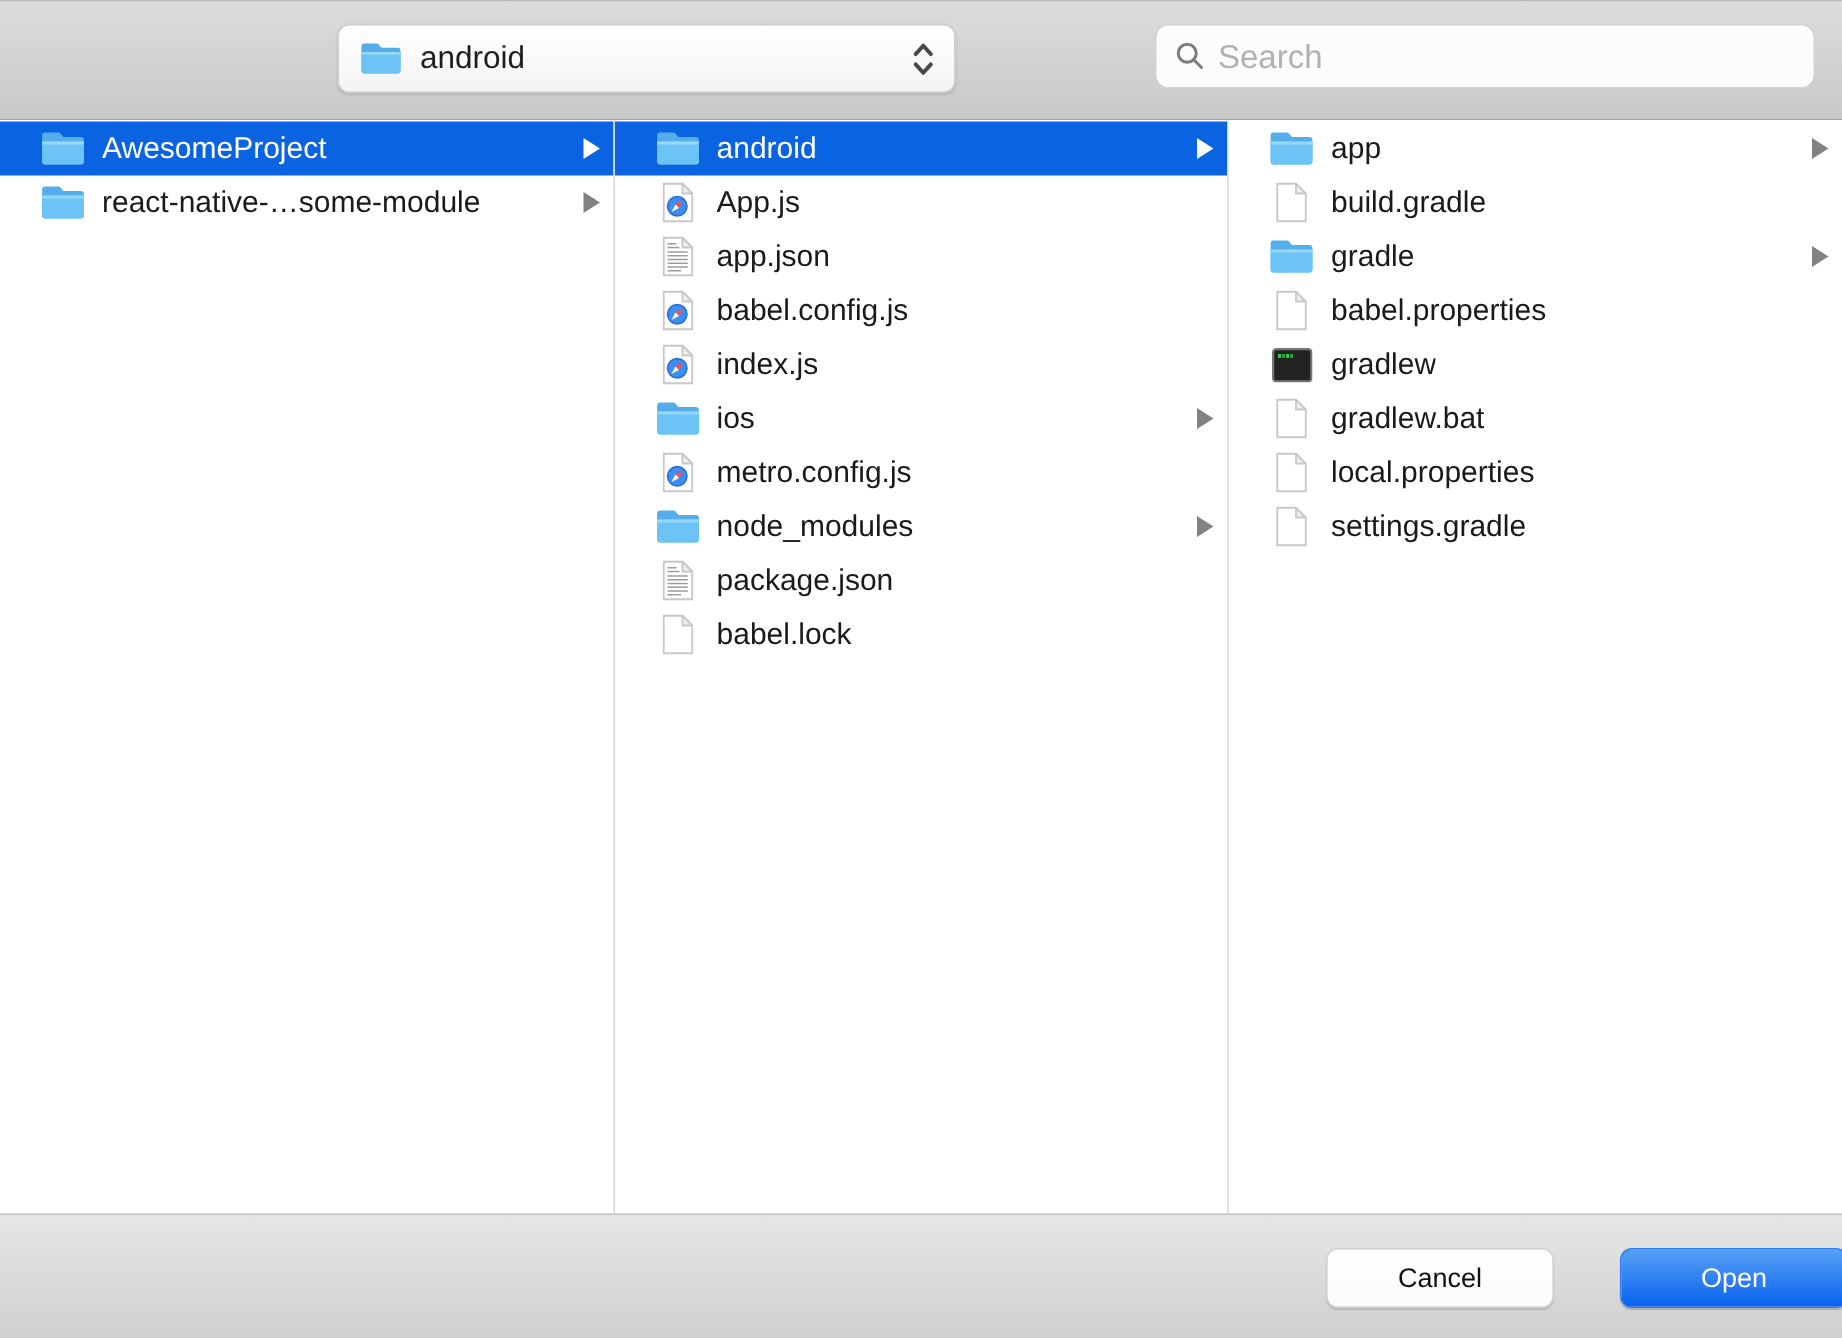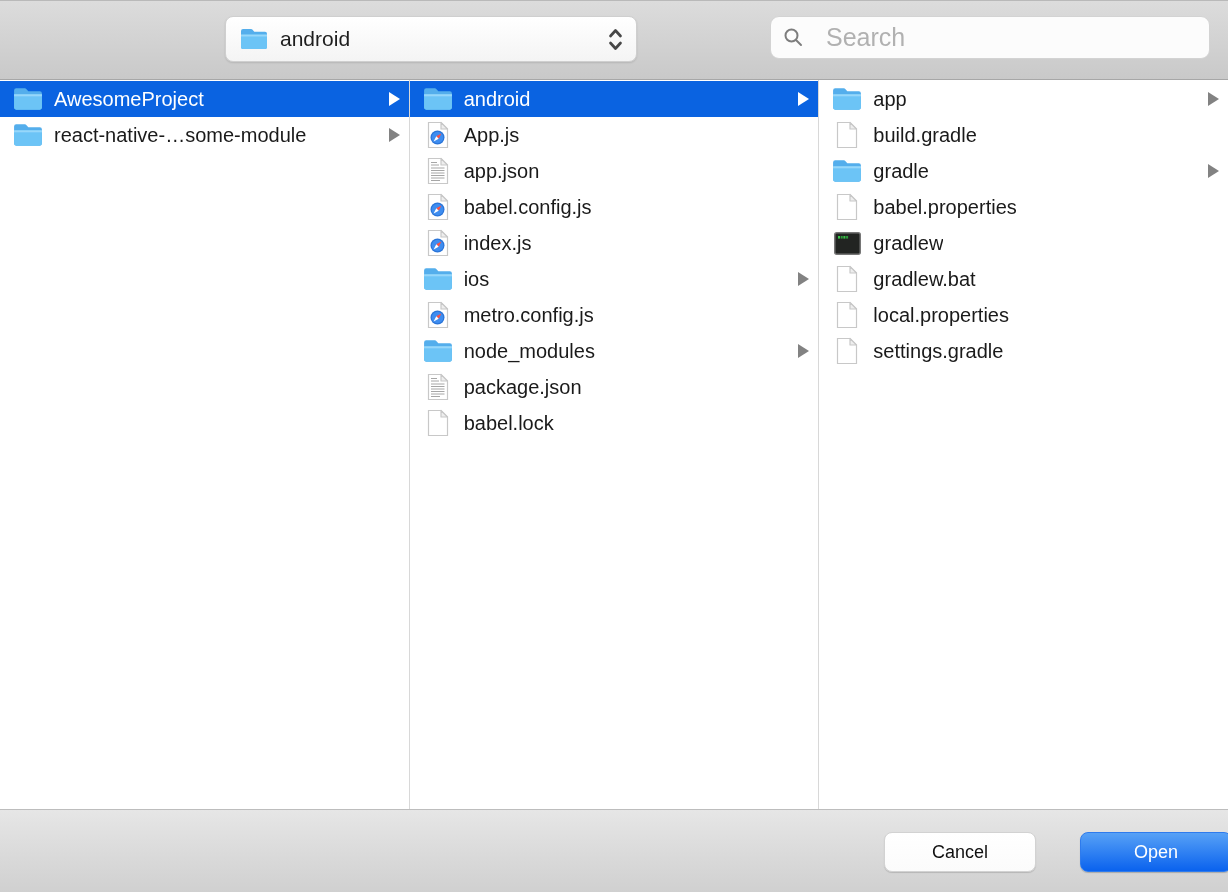--- a/index.html
+++ b/index.html
@@ -41,43 +41,43 @@
     position: absolute; left: 770px; top: 15px; width: 440px; height: 43px;
     box-sizing: border-box;
     background: #fcfcfc;
     border: 1px solid #d3d3d3;
     border-radius: 9px;
     display: flex; align-items: center;
     padding: 0 12px;
   }
   .search-field input {
     border: none; outline: none; background: transparent;
-    margin-left: 20px; flex: 1;
+    margin-left: 6px; flex: 1;
     font-family: "Liberation Sans", sans-serif;
-    font-size: 25px; color: #1d4ed8;
+    font-size: 22px; color: #1d4ed8;
   }
   .search-field input::placeholder { color: #b1b1b1; }
 
   
   .browser {
     position: absolute; top: 80px; left: 0; width: 1228px; height: 729px;
     display: flex; background: #ffffff;
   }
   .column {
     flex: 1 1 0; height: 100%;
     box-sizing: border-box;
     padding-top: 1px;
     overflow: hidden;
   }
   .column.divided { border-right: 1px solid #d8d8d8; }
 
   .row {
     height: 36px;
     display: flex; align-items: center;
-    padding: 0 9px 0 13px;
+    padding: 0 9px 0 27px;
     font-size: 20px; color: #1a1a1a;
     cursor: default;
     white-space: nowrap;
   }
   .row.selected { background: #0a63e1; color: #ffffff; }
   .icon {
     width: 30px; height: 30px; flex: none;
     display: flex; align-items: center; justify-content: center;
     margin-right: 11px;
   }

